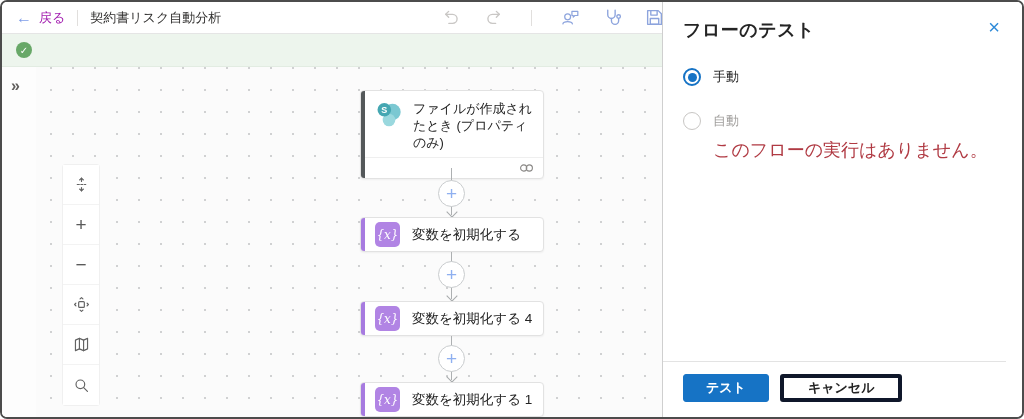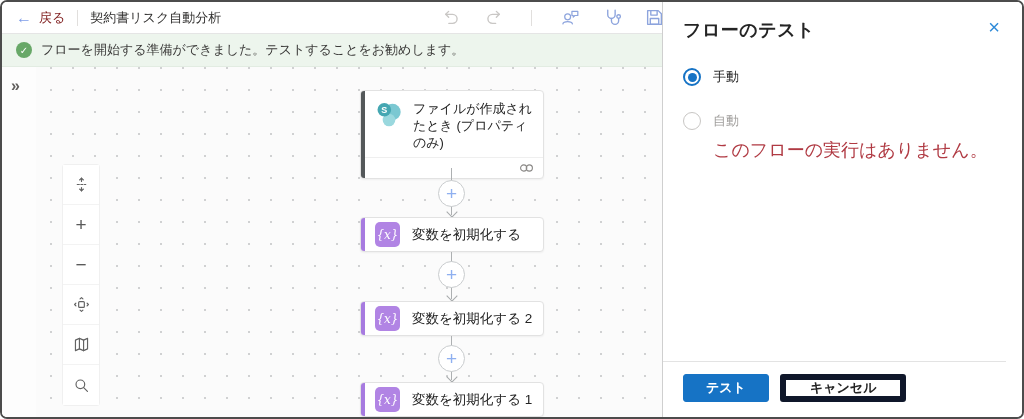--- a/index.html
+++ b/index.html
@@ -11,21 +11,21 @@
   }
   
   .main { flex:1; display:flex; flex-direction:column; min-width:0; overflow:hidden; }
   .topbar {
     height:32px; background:#fff; border-bottom:1px solid #e5e5e5;
     display:flex; align-items:center; padding:0 6px 0 14px; flex:0 0 32px;
     white-space:nowrap; overflow:hidden;
   }
   .back-btn { display:flex; align-items:center; gap:7px; cursor:pointer; }
   .back-arrow { color:#7d9ce8; font-size:16px; line-height:1; }
-  .back-label { color:#7f1d1d; font-size:13px; }
+  .back-label { color:#a21caf; font-size:13px; }
   .tb-divider { width:1px; height:16px; background:#e1dfdd; margin:0 12px; }
   .tb-title { color:#323130; font-size:13px; }
   .tb-spacer { flex:1; }
   .tb-icons { display:flex; align-items:center; gap:10px; }
   .tb-icon { width:32px; height:26px; display:flex; align-items:center; justify-content:center; border-radius:3px; }
   .tb-icon svg { width:19px; height:19px; stroke-width:1.3; fill:none; stroke-linecap:round; stroke-linejoin:round; }
   .ic-disabled { color:#c9c7c5; }
   .ic-blue { color:#8da4dd; }
   .banner {
     height:33px; background:#edf5ed; border-bottom:1px solid #e2ece2;
@@ -121,21 +121,21 @@
   .radio-label.disabled { color:#a19f9d; }
   .auto-note { margin:8px 0 0 30px; font-size:18px; color:#b03a43; }
   .panel-footer {
     position:absolute; left:0; right:16px; bottom:0; border-top:1px solid #e3e3e3;
     padding:12px 20px 15px 20px; display:flex; gap:11px; background:#fff;
   }
   .btn { height:28px; border-radius:3px; font-size:13px; font-weight:bold;
     display:flex; align-items:center; justify-content:center; cursor:pointer;
     font-family:"Liberation Sans","DejaVu Sans",sans-serif; }
   .btn-primary { background:#1673c5; color:#fff; border:1px solid #1673c5; padding:0 22px; }
-  .btn-secondary { background:#fff; color:#242424; border:6px solid #0f172a; padding:8px 24px; }
+  .btn-secondary { background:#fff; color:#242424; border:4px solid #0f172a; padding:8px 24px; }
 </style>
 </head>
 <body>
 
 <div class="frame">
 
   <div class="main">
 
     <div class="topbar">
       <div class="back-btn">
@@ -178,21 +178,20 @@
               <path d="M2.5 2.5h10l3 3v10h-13z"></path>
               <path d="M5.5 2.5v4.2h6V2.5"></path>
               <rect x="5" y="10" width="8" height="5.3"></rect>
             </svg>
         </span>
       </div>
     </div>
 
     <div class="banner">
       <span class="banner-check">✓</span>
-      <span class="banner-text">フローを開始する準備ができました。テストすることをお勧めします。</span>
     </div>
 
     <div class="canvas">
       <div class="canvas-left-strip"></div>
       <span class="collapse-btn">»</span>
 
       <div class="side-toolbar">
         <div class="side-cell">
           <svg viewBox="0 0 18 18">
               <path d="M9 2.3v3.4M9 15.7v-3.4"></path>
@@ -261,21 +260,21 @@
 
       <div class="connector conn-2">
         <div class="conn-line"></div>
         <div class="conn-plus">+</div>
         <div class="conn-arrow"></div>
       </div>
 
       <div class="card action-card card-a1">
         <div class="card-strip strip-purple"></div>
         <span class="var-badge">{x}</span>
-        <span class="action-title">変数を初期化する 2</span>
+        <span class="action-title">変数を初期化する 4</span>
       </div>
 
       <div class="connector conn-3">
         <div class="conn-line"></div>
         <div class="conn-plus">+</div>
         <div class="conn-arrow"></div>
       </div>
 
       <div class="card action-card card-a2">
         <div class="card-strip strip-purple"></div>

